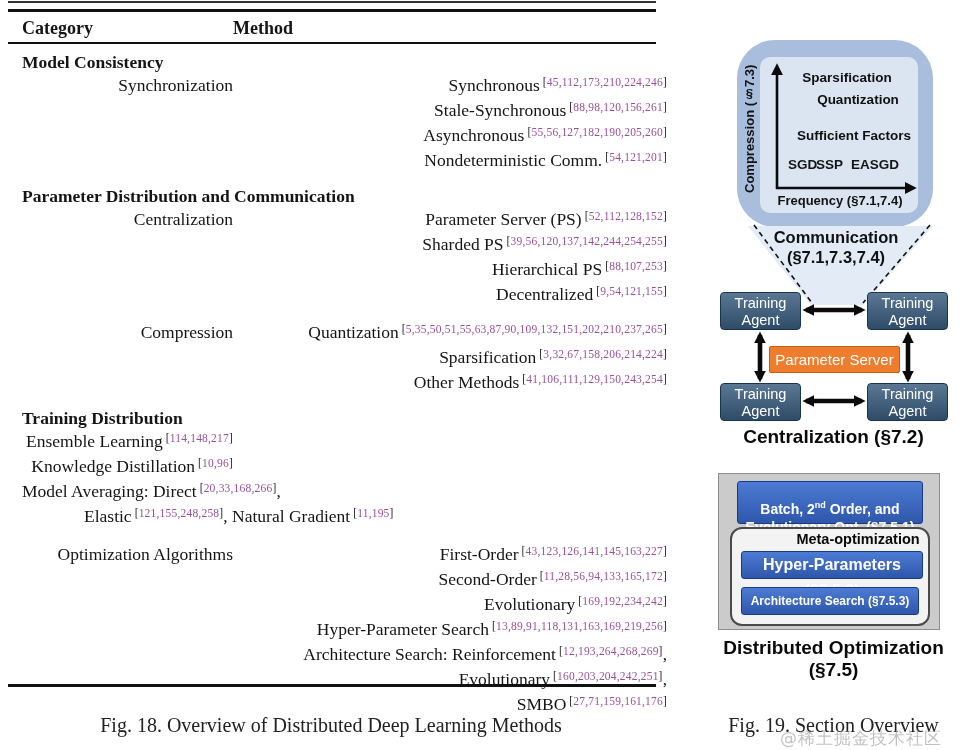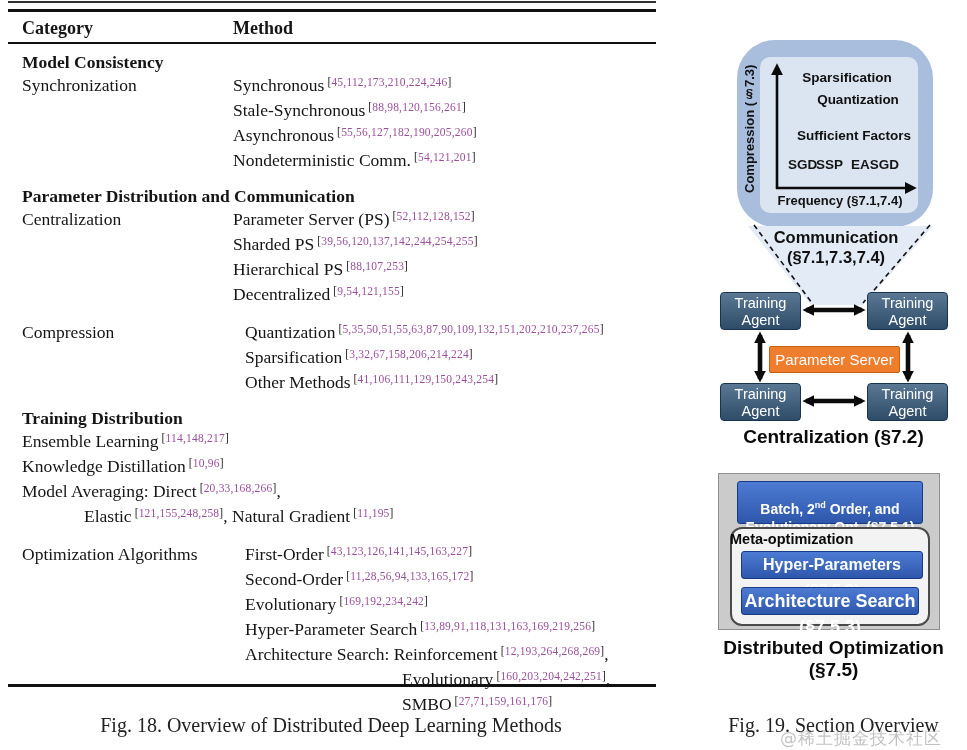--- a/index.html
+++ b/index.html
@@ -17,21 +17,21 @@
   #rule-mid  { top:42px; height:1.8px; }
   #rule-bot  { top:684px; height:2.8px; }
 
   .th { position:absolute; top:18px; font-weight:bold; font-size:18px; }
   #th-cat { left:22px; }
   #th-met { left:233px; }
 
   #table-flow { position:absolute; left:22px; top:51px; width:645px; font-size:17.5px; }
   .sec-title { font-weight:bold; line-height:23px; }
   .sec-title.mt { margin-top:11px; }
-  .group { display:grid; grid-template-columns:211px 1fr; }
+  .group { display:grid; grid-template-columns:211px 1fr;text-align:right; }
   .group.gap { margin-top:13px;gap:12px; }
   .cat { line-height:23px; }
   .mline { line-height:23px; white-space:nowrap; }
   .cite { font-size:11.5px; position:relative; top:-5.5px; margin-left:3px; letter-spacing:.2px; font-family:"Liberation Serif", serif; }
   .cite .nums { color:#9a4f9a; }
   .cite .br { color:#222; }
 
   .figcap { position:absolute; font-size:20px; color:#222; text-align:center; }
   #fig18-cap { left:0; top:714px; width:662px; }
   #fig19-cap { left:700px; top:714px; width:267px; white-space:nowrap; }
@@ -77,24 +77,24 @@
   #cap-dist { top:637px; line-height:22px; }
 
   #gray-box { left:718px; top:473px; width:222px; height:157px; background:#cbcbcb; border:1px solid #8f8f8f; box-sizing:border-box; }
   .bluebox { position:absolute; background:linear-gradient(#4d7bd3,#2e57ab); border:1px solid #173c85;
              border-radius:3px; color:#fff; font-family:"Liberation Sans", sans-serif; font-weight:bold;
              text-align:center; box-sizing:border-box; }
   #opt-box1 { left:737px; top:481px; width:186px; height:43px; font-size:14px; line-height:18px; padding-top:14px; }
   #opt-box1 sup { font-size:9px; }
   #meta-box { left:730px; top:527px; width:200px; height:99px; background:#f3f3f3;
               border:2.5px solid #4a4a4a; border-radius:12px; box-sizing:border-box; }
-  #meta-title { left:730px; top:531px; width:180px; text-align:left;
+  #meta-title { left:768px; top:531px; width:180px; text-align:center;
                 font-family:"Liberation Sans", sans-serif; font-weight:bold; font-size:14.5px; color:#0a0a0a; }
   #opt-box2 { left:741px; top:551px; width:182px; height:28px; font-size:16px; line-height:26px; }
-  #opt-box3 { left:741px; top:587px; width:178px; height:28px; font-size:18px; line-height:26px; }
+  #opt-box3 { left:741px; top:587px; width:178px; height:28px; font-size:12px; line-height:26px; }
 </style>
 </head>
 <body>
 
 <div class="rule" id="rule-hair"></div>
 <div class="rule" id="rule-top"></div>
 <div class="th" id="th-cat">Category</div>
 <div class="th" id="th-met">Method</div>
 <div class="rule" id="rule-mid"></div>
 

